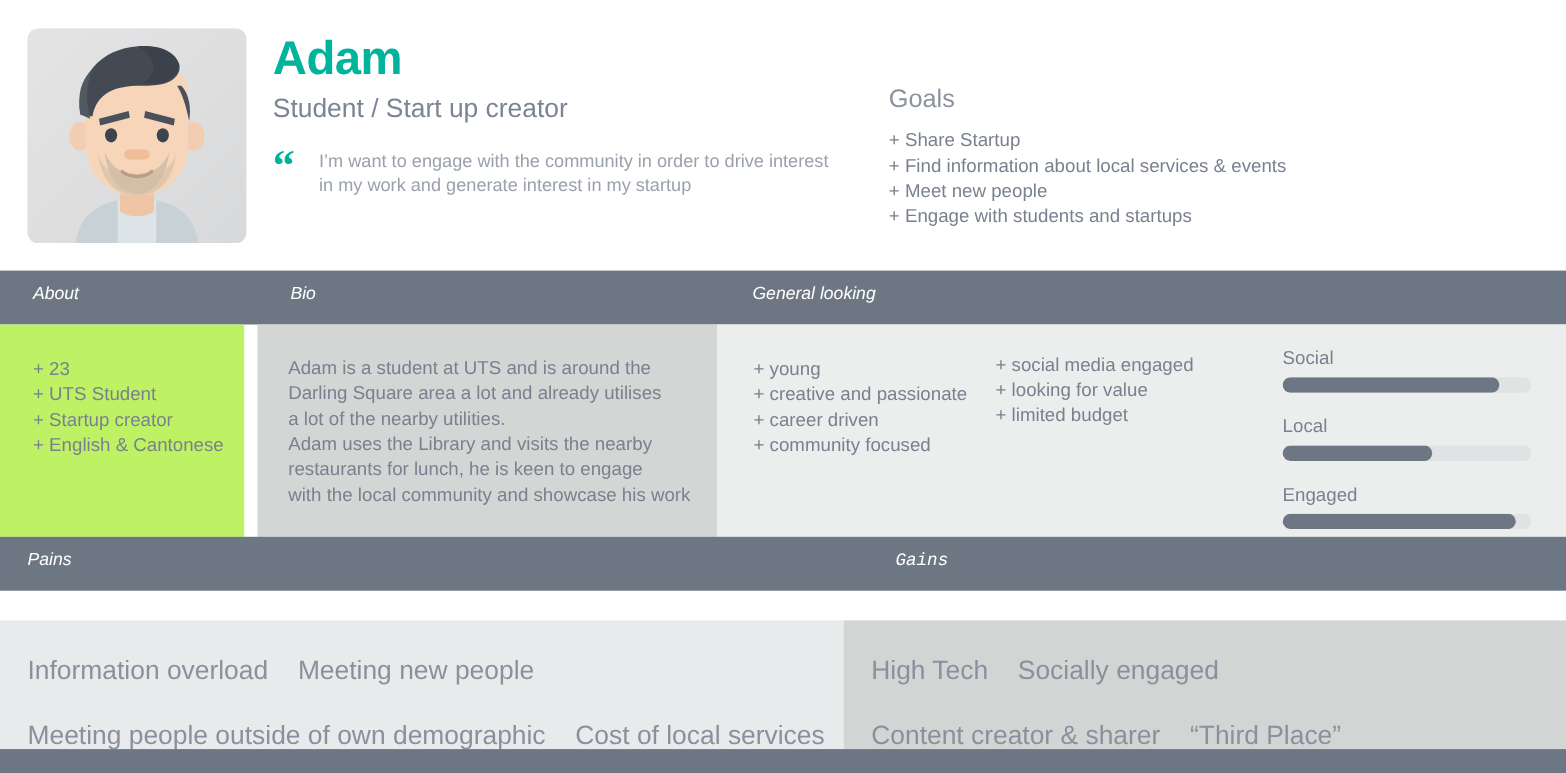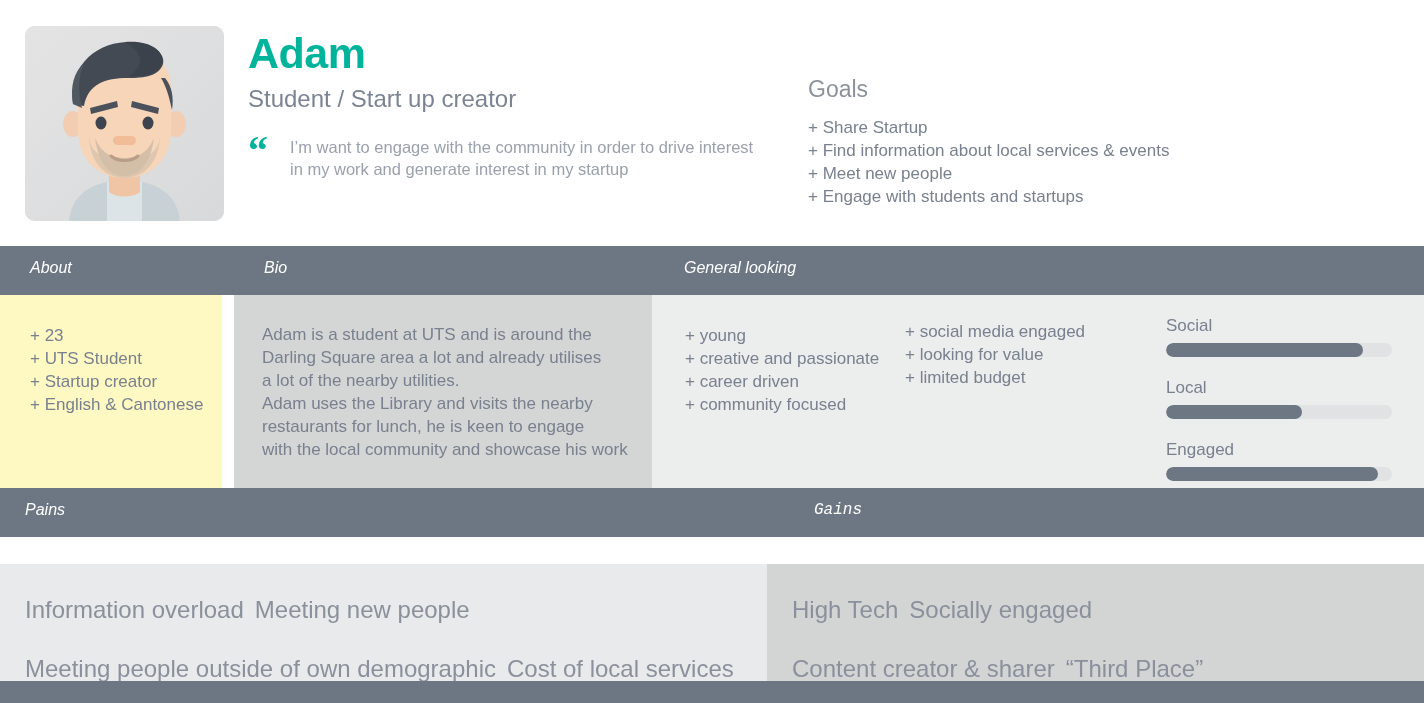--- a/index.html
+++ b/index.html
@@ -82,21 +82,21 @@
     font-weight: 300;
   }
 
   #head-mid { top: 246px; }
   #head-bottom { top: 488px; padding-left: 40px; }
 
   
   .mid { position: absolute; left: 0; top: 295px; width: 1424px; height: 193px; }
   .panel-about {
     position: absolute; left: 0; top: 0; width: 222px; height: 193px;
-    background: #fef9c3;
+    background: #bef264;
   }
   .panel-bio {
     position: absolute; left: 234px; top: 0; width: 418px; height: 193px;
     background: #d4d5d5;
   }
   .panel-mind {
     position: absolute; left: 652px; top: 0; width: 772px; height: 193px;
     background: #eceded;
   }
 
@@ -152,21 +152,21 @@
   .tag-rows { position: absolute; top: 30px; }
   .tag-row { display: flex; align-items: baseline; }
   .tag-row + .tag-row { margin-top: 27px; }
   .tag {
     color: #8a919c;
     font-size: 24px;
     font-weight: 300;
     line-height: 32px;
     white-space: nowrap;
   }
-  .tag + .tag { margin-left: 11px; }
+  .tag + .tag { margin-left: 27px; }
   #pains-tags { left: 25px; }
   #gains-tags { left: 25px; }
 
   .footer-bar {
     position: absolute; left: 0; top: 681px;
     width: 1424px; height: 22px;
     background: #6d7783;
   }
 </style>
 </head>

